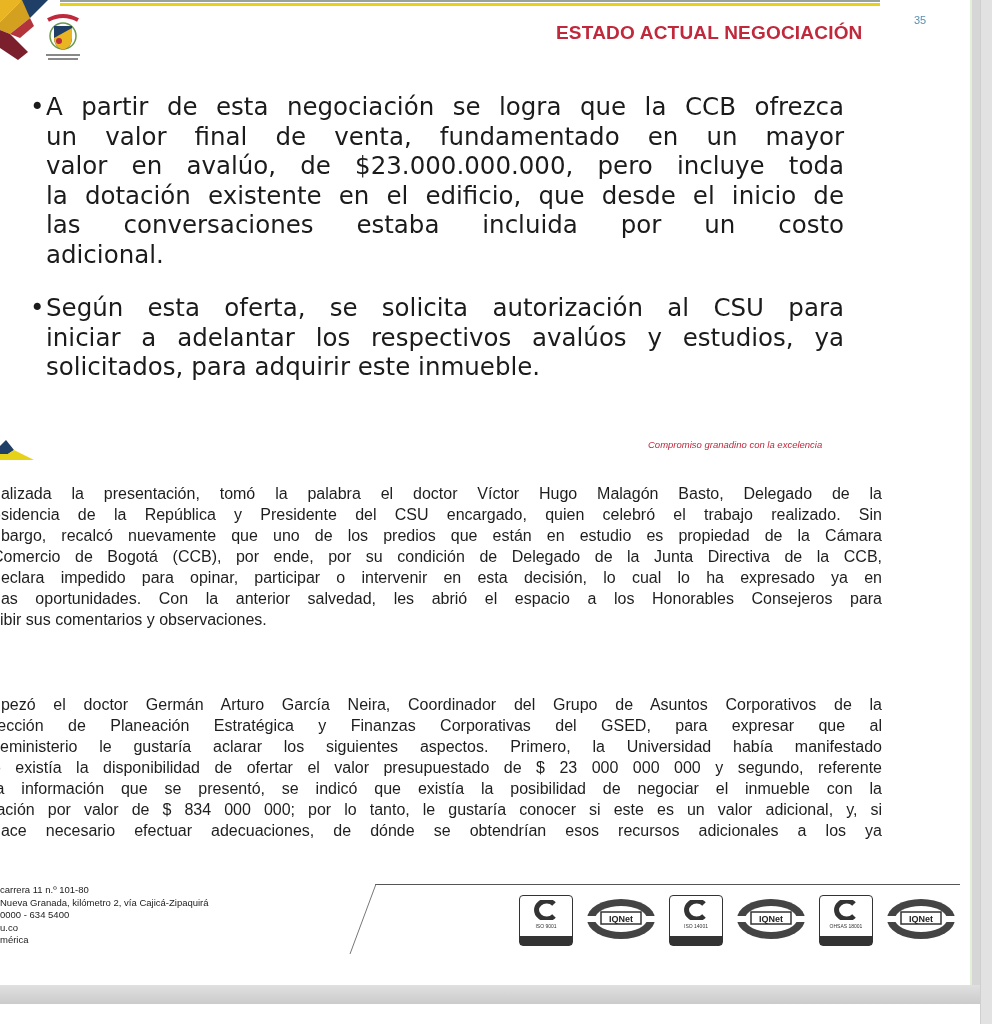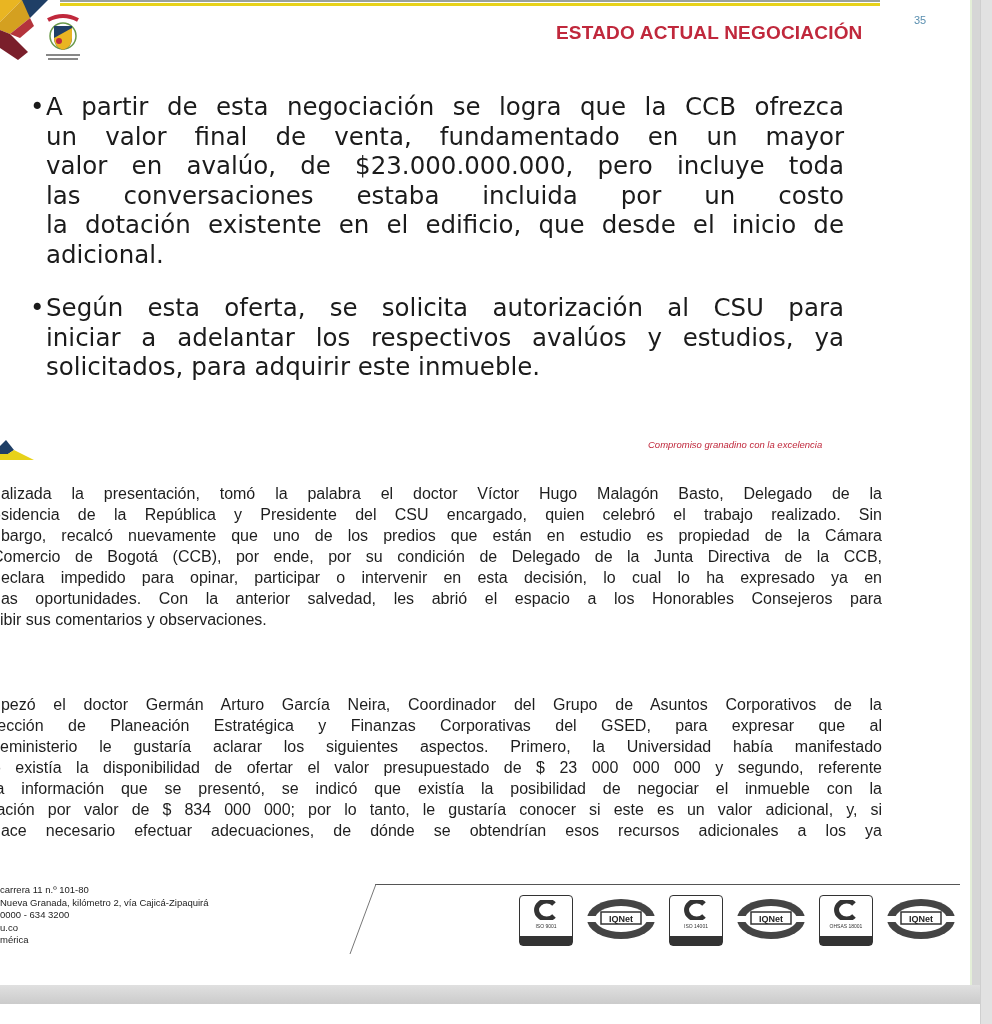--- a/index.html
+++ b/index.html
@@ -66,22 +66,22 @@
 
   <div class="slide-title">ESTADO ACTUAL NEGOCIACIÓN</div>
   <div class="slide-num">35</div>
 
   <div class="bullets">
     <div class="bullet">
       <span class="dot">•</span>
       <div style="text-align:justify;text-align-last:justify;">A partir de esta negociación se logra que la CCB ofrezca</div>
       <div style="text-align:justify;text-align-last:justify;">un valor final de venta, fundamentado en un mayor</div>
       <div style="text-align:justify;text-align-last:justify;">valor en avalúo, de $23.000.000.000, pero incluye toda</div>
+      <div style="text-align:justify;text-align-last:justify;">la dotación existente en el edificio, que desde el inicio de</div>
       <div style="text-align:justify;text-align-last:justify;">las conversaciones estaba incluida por un costo</div>
-      <div style="text-align:justify;text-align-last:justify;">la dotación existente en el edificio, que desde el inicio de</div>
       <div>adicional.</div>
     </div>
     <div class="bullet">
       <span class="dot">•</span>
       <div style="text-align:justify;text-align-last:justify;margin-top:24px;">Según esta oferta, se solicita autorización al CSU para</div>
       <div style="text-align:justify;text-align-last:justify;">iniciar a adelantar los respectivos avalúos y estudios, ya</div>
       <div>solicitados, para adquirir este inmueble.</div>
     </div>
   </div>
 
@@ -112,21 +112,21 @@
   </div>
 
   <div class="foot-rule"></div>
   <svg class="foot-slash" viewBox="0 0 30 70">
     <line x1="28" y1="0" x2="2" y2="70" stroke="#777" stroke-width="1"></line>
   </svg>
 
   <div class="address">
     <div>carrera 11 n.º 101-80</div>
     <div>Nueva Granada, kilómetro 2, vía Cajicá-Zipaquirá</div>
-    <div> 0000 - 634 3200</div>
+    <div> 0000 - 634 5400</div>
     <div>u.co</div>
     <div>mérica</div>
   </div>
 
   <div class="certs">
     <div>
       <div class="cert-sq">
         <svg class="c" viewBox="0 0 26 20">
             <path d="M22 4 A10 9 0 1 0 22 16" stroke="#333" stroke-width="5" fill="none"></path>
           </svg>

